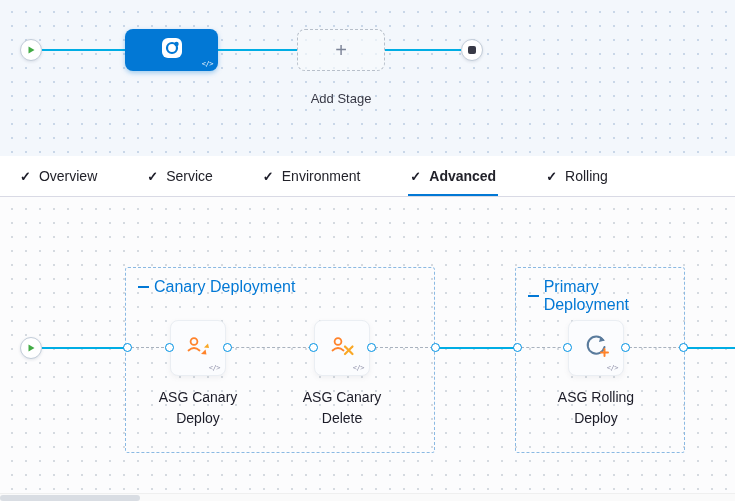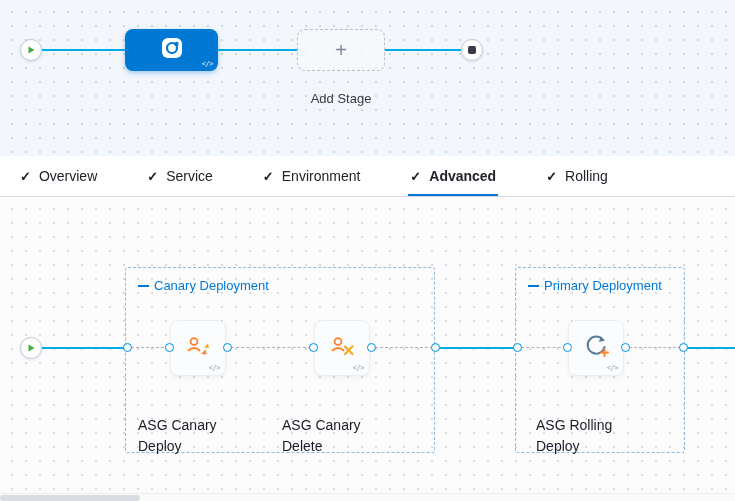--- a/index.html
+++ b/index.html
@@ -80,34 +80,34 @@
   }
 
   
   .step-group {
     position: absolute; border: 1px dashed #8ab9e3; border-radius: 3px;
     background: rgba(255,255,255,0.0);
   }
   .group-title {
     position: absolute; top: 10px; left: 12px;
     display: flex; align-items: center; gap: 5px;
-    font-size: 13px; color: #0278d5; justify-content: space-between;
+    font-size: 16px; color: #0278d5; justify-content: space-between;
   }
   .group-title .dash { width: 11px; height: 2px; background: #0278d5; }
 
   .step-card {
     position: absolute; width: 56px; height: 56px; border-radius: 8px;
     background: #fbfcfe; border: 1px solid #eaeef3;
     box-shadow: 0 2px 5px rgba(96,97,112,.08);
     display: flex; align-items: center; justify-content: center;
     cursor: pointer; z-index: 2;
   }
   .step-label {
-    position: absolute; width: 120px; 
-    font-size: 14px; line-height: 1.5; color: #1c1c28; margin-top: 28px;
+    position: absolute; width: 120px; text-align: center;
+    font-size: 14px; line-height: 1.5; color: #1c1c28;
   }
 
   
   .hscroll {
     position: absolute; left: 0; bottom: 0; width: 735px; height: 8px;
     background: #fafafa; border-top: 1px solid #efefef;
   }
   .hscroll .thumb {
     position: absolute; left: 0; top: 1px; width: 140px; height: 6px;
     border-radius: 3px; background: #d9dde3;

